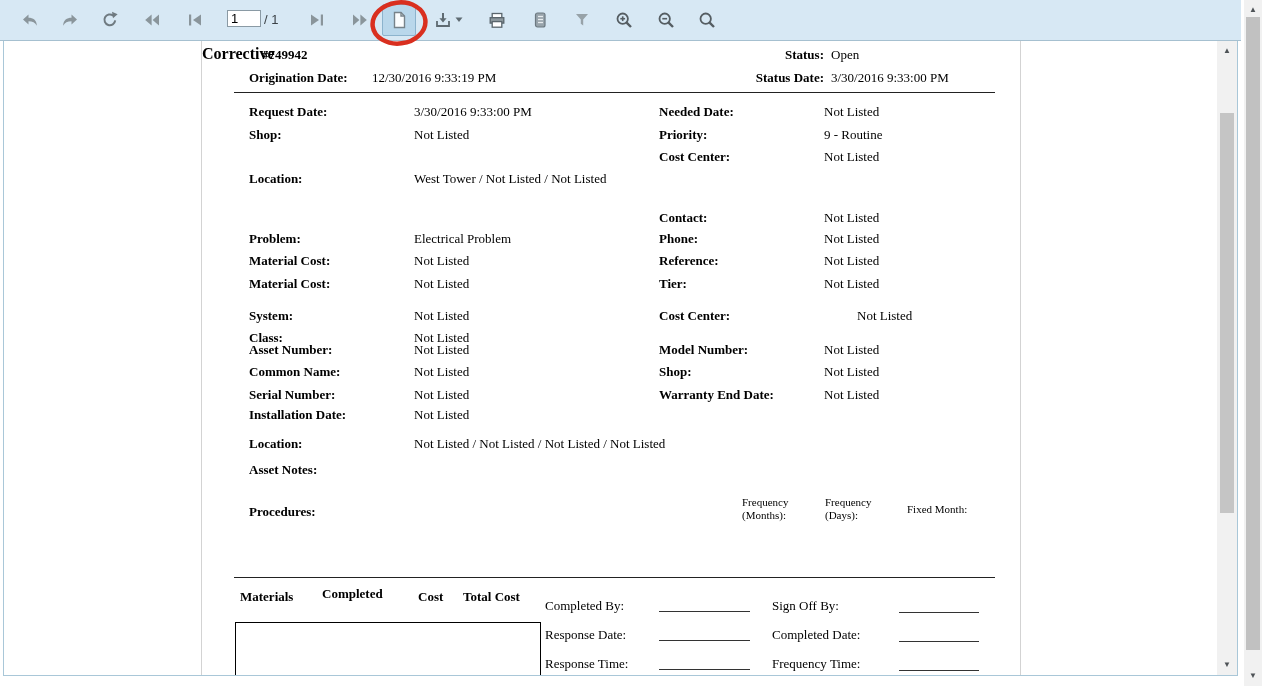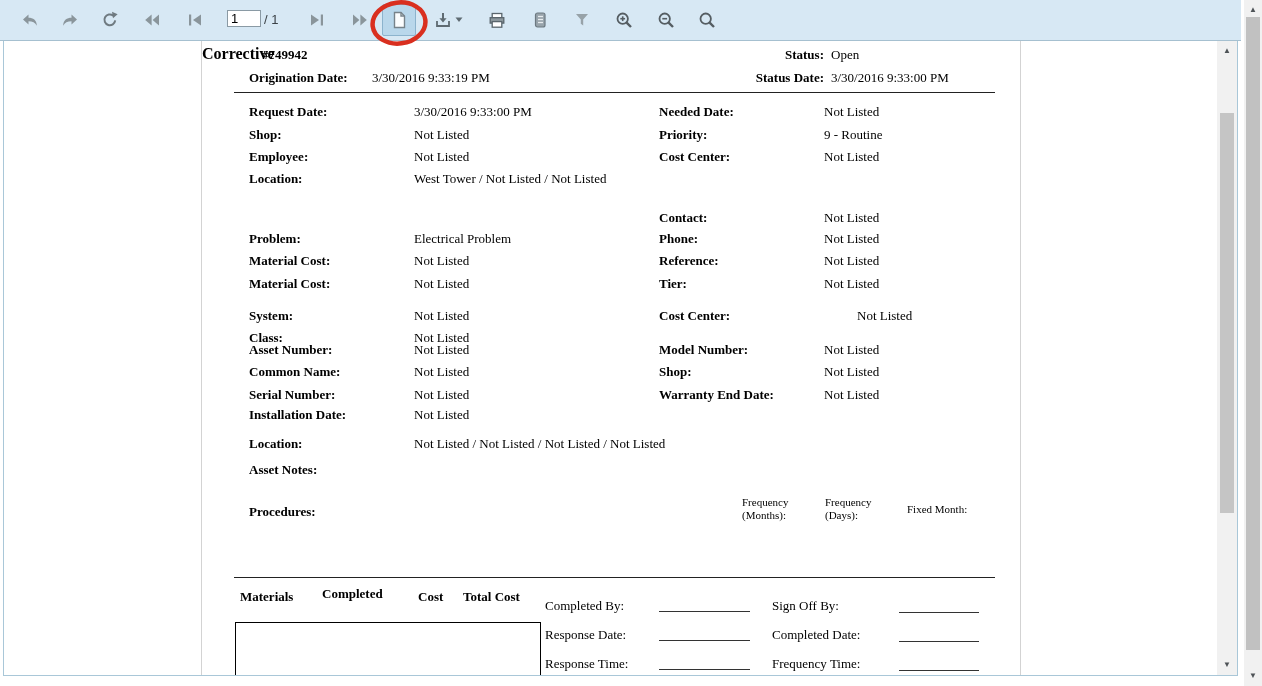--- a/index.html
+++ b/index.html
@@ -183,35 +183,32 @@
 
 <div class="viewer">
 
   <div class="page-doc">
 
     <div class="doc-num">#749942</div>
     <div class="doc-title">Corrective</div>
     <span class="hs-label" style="top:6px">Status:</span>
     <span class="hs-value" style="top:6px">Open</span>
     <div class="prow" style="top:29px">
-      <span class="plabel w123">Origination Date:</span><span class="pvalue">3/30/2016 9:33:19 PM</span>
+      <span class="plabel w123">Origination Date:</span><span class="pvalue">12/30/2016 9:33:19 PM</span>
     </div>
     <span class="hs-label" style="top:29px">Status Date:</span>
     <span class="hs-value" style="top:29px">3/30/2016 9:33:00 PM</span>
 
     <div class="sep" style="top:51px"></div>
 
     <div class="prow" style="top:63px">
       <span class="plabel">Request Date:</span><span>3/30/2016 9:33:00 PM</span>
     </div>
     <div class="prow" style="top:86px">
       <span class="plabel">Shop:</span><span>Not Listed</span>
-    </div>
-    <div class="prow" style="top:108px">
-      <span class="plabel">Employee:</span><span>Not Listed</span>
     </div>
     <div class="prow" style="top:130px">
       <span class="plabel">Location:</span><span>West Tower / Not Listed / Not Listed</span>
     </div>
 
     <div class="prow rcol" style="top:63px">
       <span class="plabel">Needed Date:</span><span>Not Listed</span>
     </div>
     <div class="prow rcol" style="top:86px">
       <span class="plabel">Priority:</span><span>9 - Routine</span>

